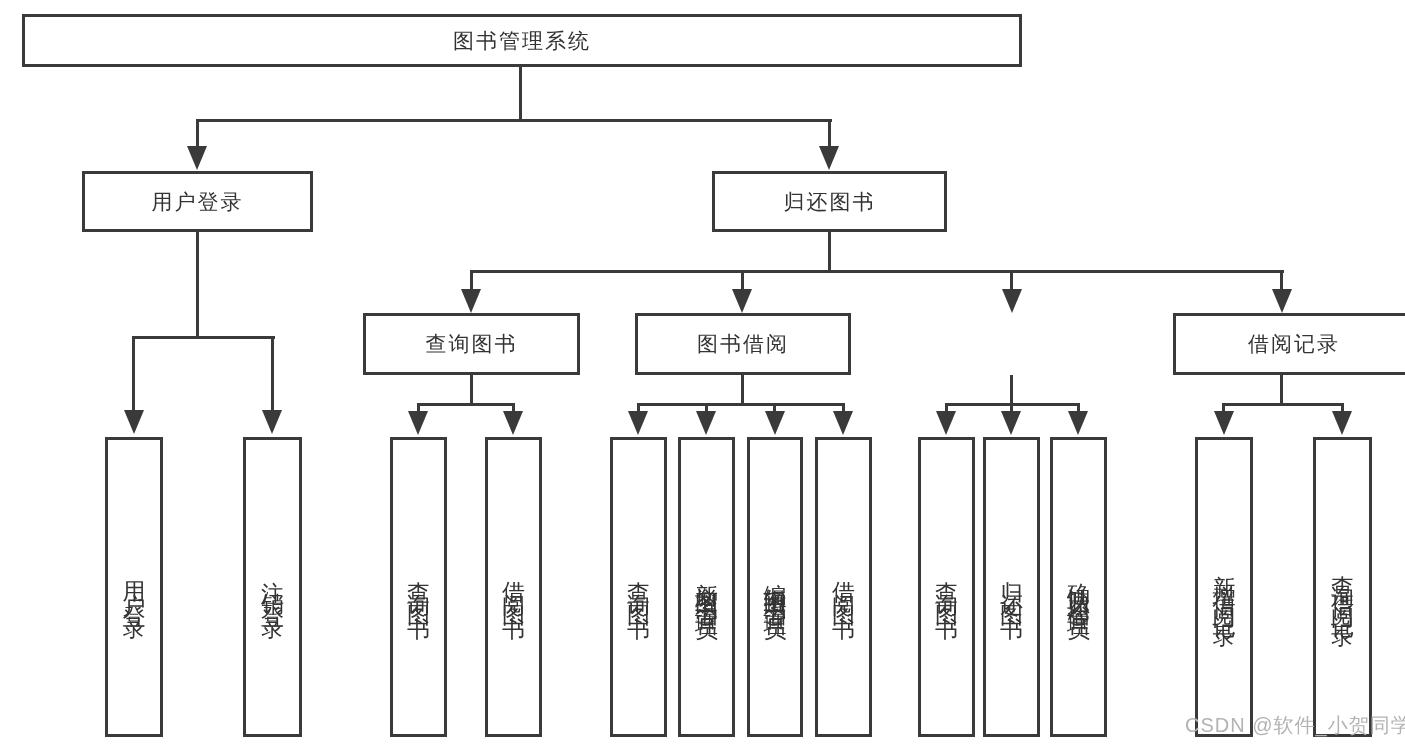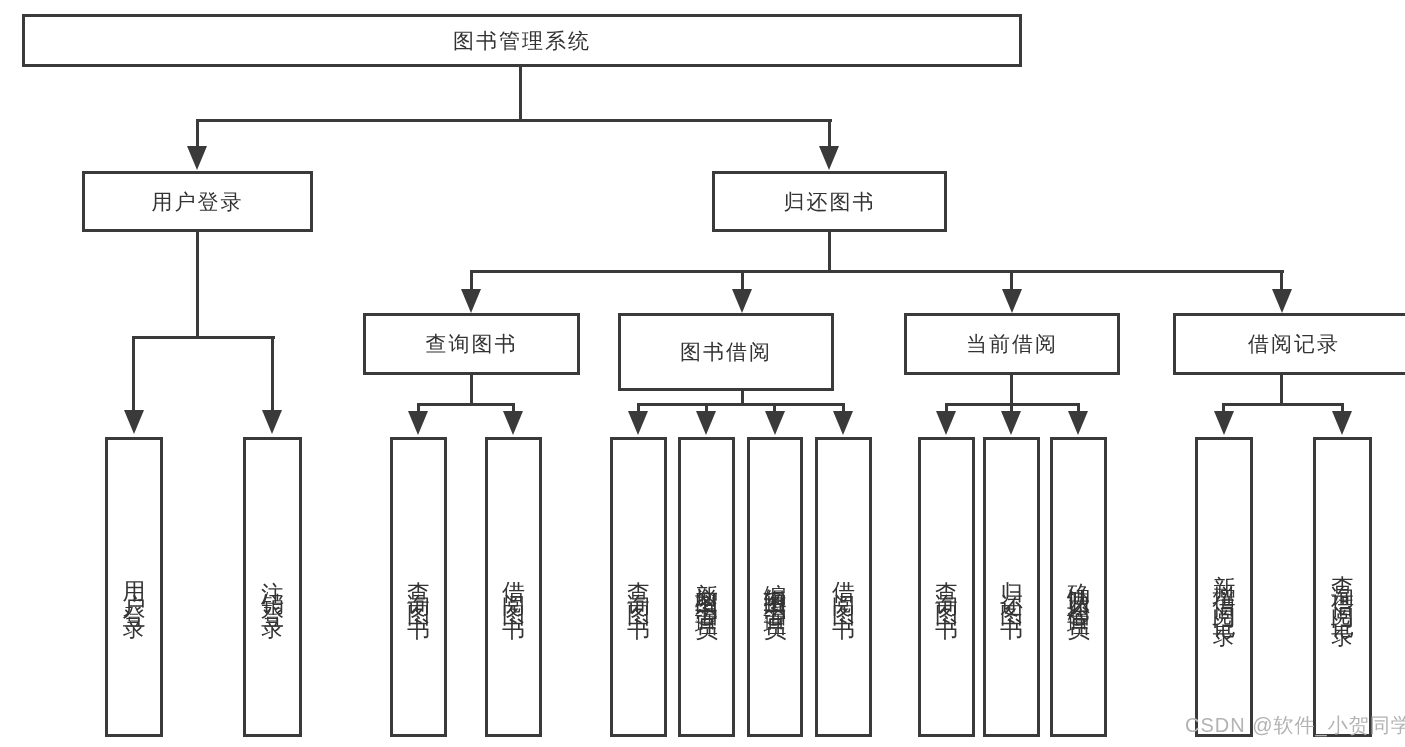--- a/index.html
+++ b/index.html
@@ -67,25 +67,22 @@
   <div class="vl" style="left:741px;top:270px;height:20px"></div>
   <div class="ah" style="left:732px;top:289px"></div>
   <div class="vl" style="left:1010px;top:270px;height:20px"></div>
   <div class="ah" style="left:1002px;top:289px"></div>
   <div class="vl" style="left:1280px;top:270px;height:20px"></div>
   <div class="ah" style="left:1272px;top:289px"></div>
 
   <div class="box" style="left:363px;top:313px;width:217px;height:62px">
     <span>查询图书</span>
   </div>
-  <div class="box" style="left:618px;top:313px;width:216px;height:78px">
+  <div class="box" style="left:635px;top:313px;width:216px;height:62px">
     <span>图书借阅</span>
-  </div>
-  <div class="box" style="left:904px;top:313px;width:216px;height:62px">
-    <span>当前借阅</span>
   </div>
   <div class="box" style="left:1173px;top:313px;width:242px;height:62px">
     <span>借阅记录</span>
   </div>
 
   <div class="vl" style="left:470px;top:375px;height:30px"></div>
   <div class="hl" style="left:417px;top:403px;width:98px"></div>
   <div class="vl" style="left:417px;top:403px;height:12px"></div>
   <div class="ah" style="left:408px;top:411px"></div>
   <div class="vl" style="left:512px;top:403px;height:12px"></div>

